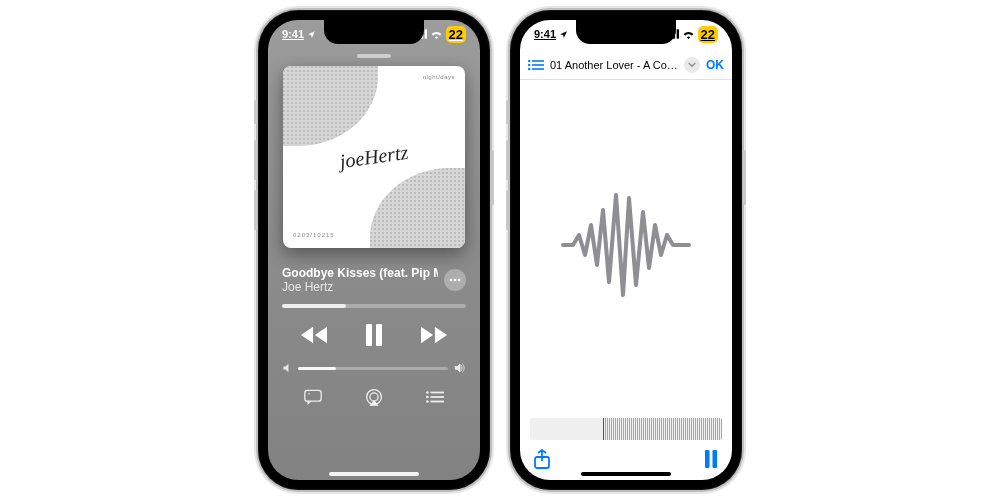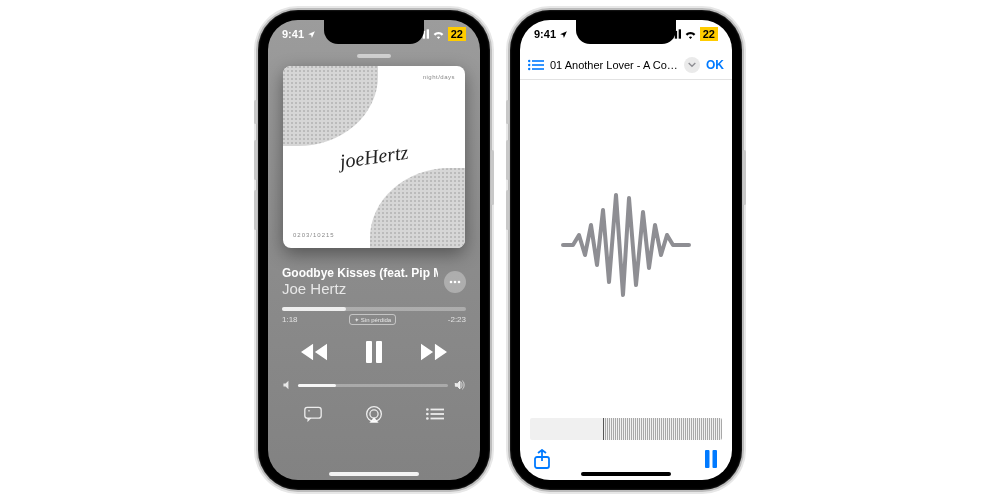--- a/index.html
+++ b/index.html
@@ -38,27 +38,27 @@
   .screen-b { background:#fff; color:#000; }
   .notch {
     position:absolute; top:0; left:50%; transform:translateX(-50%);
     width:100px; height:24px; background:#000;
     border-bottom-left-radius:14px; border-bottom-right-radius:14px;
     z-index:10;
   }
   .status-bar {
     position:absolute; top:0; left:0; right:0; height:28px;
     display:flex; justify-content:space-between; align-items:center;
-    padding:0 14px; font-size:11px; font-weight:600; z-index:5;
+    padding:0 14px; font-size:11px; font-weight:600; z-index:5;text-decoration:underline;
   }
   .status-left { display:flex; align-items:center; gap:3px; }
   .status-right { display:flex; align-items:center; gap:3px; }
   .bat-badge {
     background:#ffcc00; color:#000; padding:1px 3px;
-    border-radius:0; font-size:11px; font-weight:700;
+    border-radius:5px; font-size:13px; font-weight:700;
   }
   .screen-a .status-bar { color:#fff; }
   .screen-b .status-bar { color:#000; }
 
   
   .a-content { position:absolute; top:30px; bottom:0; left:0; right:0; padding:4px 14px 4px; display:flex; flex-direction:column; }
   .grabber { width:34px; height:4px; border-radius:3px; background:rgba(255,255,255,0.55); margin:0 auto 8px; }
   .album-art {
     width: 182px; height:182px; margin:0 auto; border-radius:8px;
     background:#fff; box-shadow: 0 6px 18px rgba(0,0,0,0.4);
@@ -66,21 +66,21 @@
   }
   .art-tl, .art-br { position:absolute; width:95px; height:80px; }
   .art-tl { top:0; left:0; border-bottom-right-radius:80px 70px; background:radial-gradient(circle at 10% 10%, #bbb 0 2px, transparent 2px), #d6d6d6; background-size:4px 4px;}
   .art-br { bottom:0; right:0; border-top-left-radius:80px 70px; background:radial-gradient(circle at 10% 10%, #bbb 0 2px, transparent 2px), #d6d6d6; background-size:4px 4px;}
   .art-txt-top { position:absolute; top:8px; right:10px; font-size:6px; color:#888; letter-spacing:0.5px;}
   .art-txt-btm { position:absolute; bottom:10px; left:10px; font-size:6px; color:#888; letter-spacing:1px;}
   .art-sig { position:absolute; top:50%; left:50%; transform:translate(-50%,-50%) rotate(-8deg); font-family: cursive; font-size:20px; color:#222; font-style:italic; font-weight:500;}
   .track-row { display:flex; align-items:center; gap:6px; margin-top:18px;}
   .track-info { flex:1; min-width:0; }
   .track-title { font-size:12px; font-weight:600; white-space:nowrap; overflow:hidden; text-overflow:clip;}
-  .track-artist { font-size:15px; color:rgba(255,255,255,0.8); }
+  .track-artist { font-size:12px; color:rgba(255,255,255,0.8); }
   .more-btn { width:22px; height:22px; border-radius:50%; background:rgba(255,255,255,0.3); display:flex; align-items:center; justify-content:center; font-size:12px; color:#fff;}
   .progress-wrap { margin-top:10px; }
   .prog-track { height:4px; border-radius:2px; background:rgba(255,255,255,0.3); position:relative;}
   .prog-fill { position:absolute; left:0; top:0; bottom:0; background:rgba(255,255,255,0.8); border-radius:2px;}
   .prog-times { display:flex; justify-content:space-between; align-items:center; font-size:8px; color:rgba(255,255,255,0.75); margin-top:3px;}
   .lossless-pill { font-size:6px; padding:1px 4px; border:0.5px solid rgba(255,255,255,0.5); border-radius:3px; color:rgba(255,255,255,0.8);}
   .controls { display:flex; justify-content:center; align-items:center; gap:30px; margin-top:12px; color:#fff;}
   .ctl { width:30px; height:30px; display:flex; align-items:center; justify-content:center;}
   .vol-row { display:flex; align-items:center; gap:6px; margin-top:12px; color:rgba(255,255,255,0.8);}
   .vol-track { flex:1; height:3px; border-radius:2px; background:rgba(255,255,255,0.3); position:relative;}
@@ -164,25 +164,20 @@
               <circle cx="6" cy="2" r="1.3"></circle>
               <circle cx="10" cy="2" r="1.3"></circle>
             </svg>
         </div>
       </div>
 
       <div class="progress-wrap">
         <div class="prog-track">
             <div class="prog-fill" id="a-prog-fill" style="width: 35%;"></div>
           </div>
-        <div class="prog-times">
-          <span>1:18</span>
-          <span class="lossless-pill">✦ <span>Sin pérdida</span></span>
-          <span>-2:23</span>
-        </div>
       </div>
 
       <div class="controls">
         <div class="ctl">
           <svg width="26" height="18" viewBox="0 0 28 18" fill="currentColor">
               <path d="M13 0v18L0 9 13 0zm15 0v18L15 9 28 0z"></path>
             </svg>
         </div>
         <div class="ctl">
           <svg width="18" height="22" viewBox="0 0 18 22" fill="currentColor">

